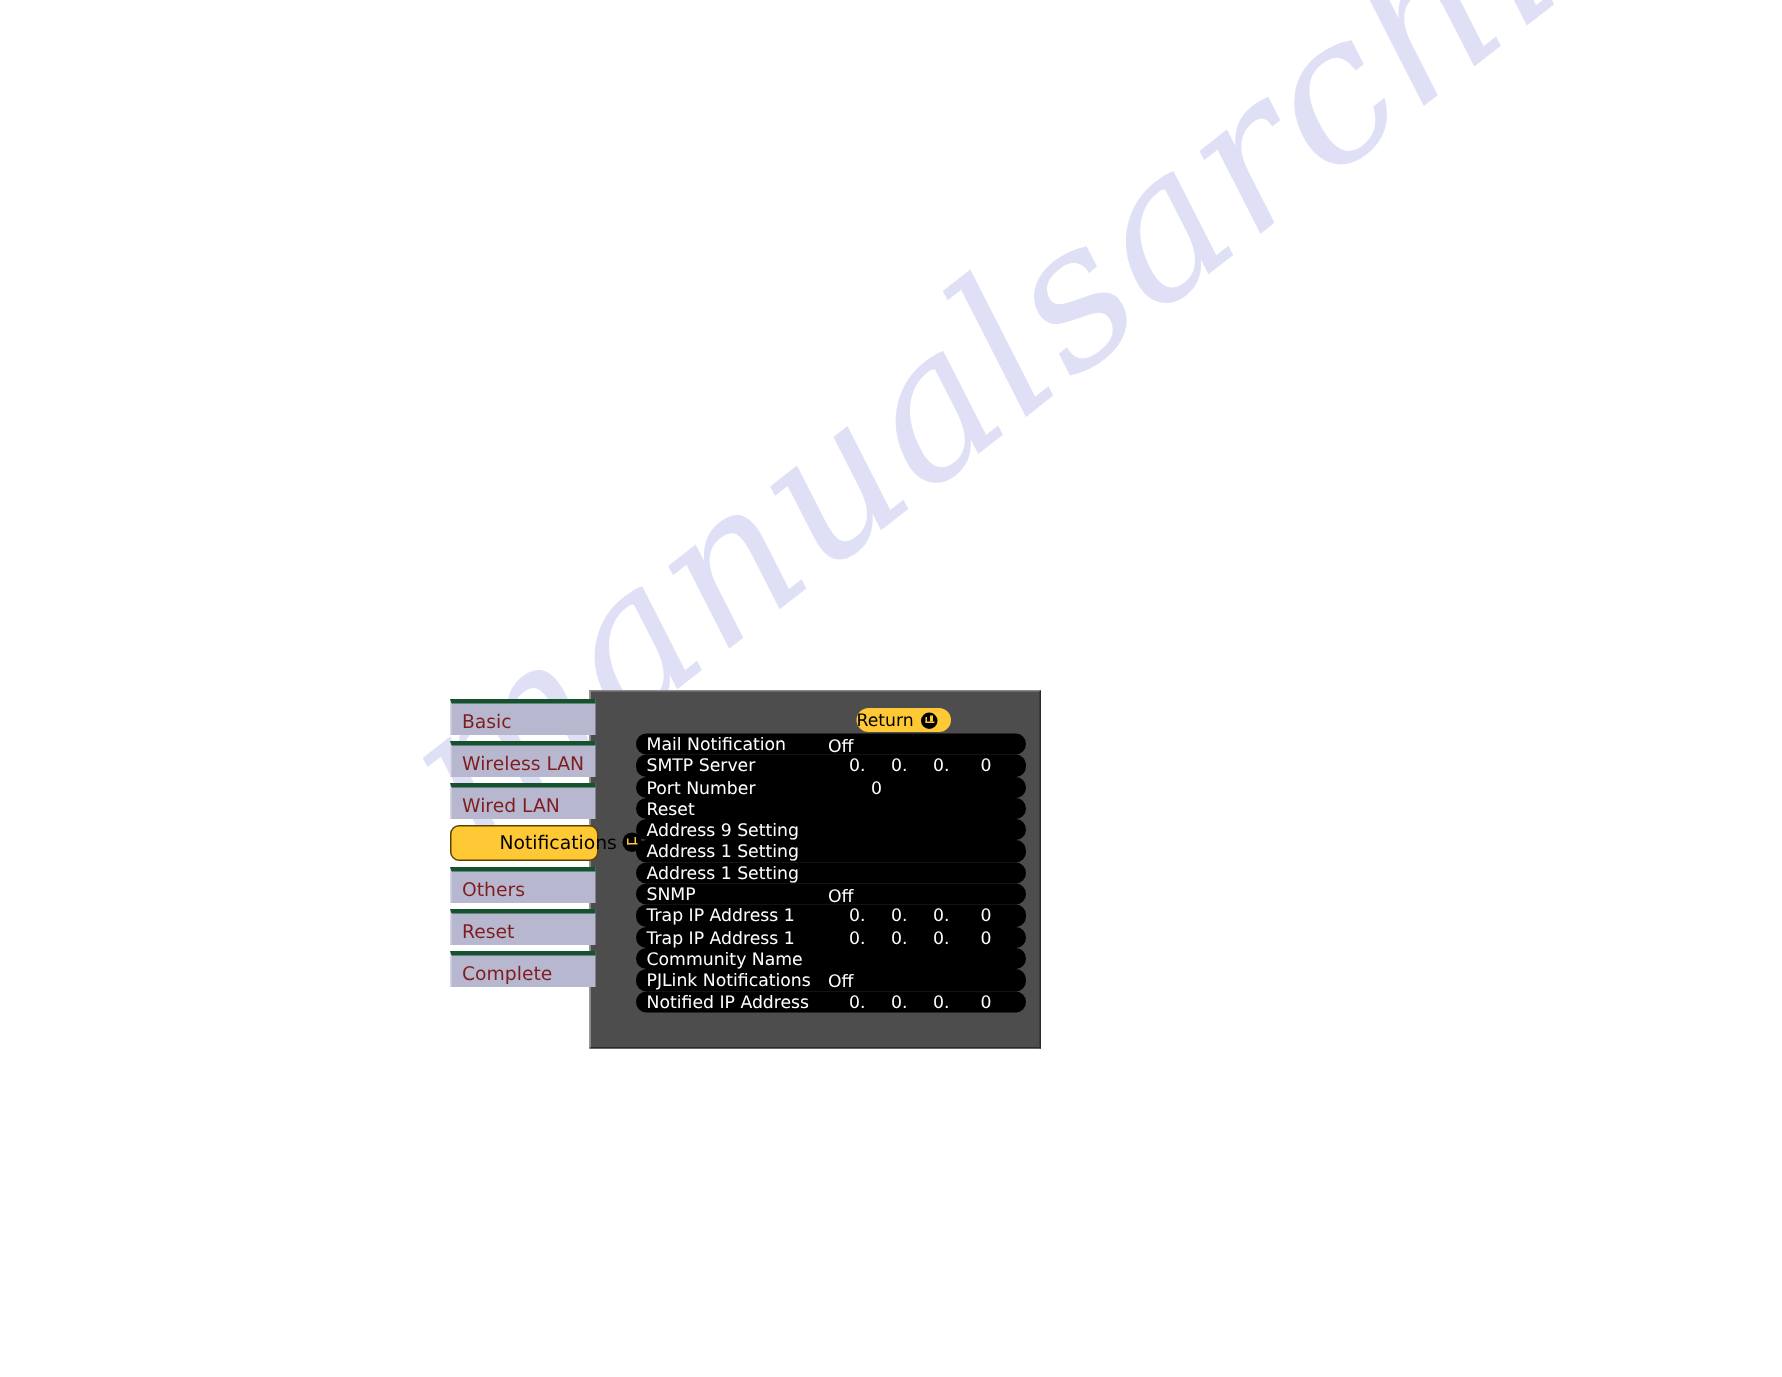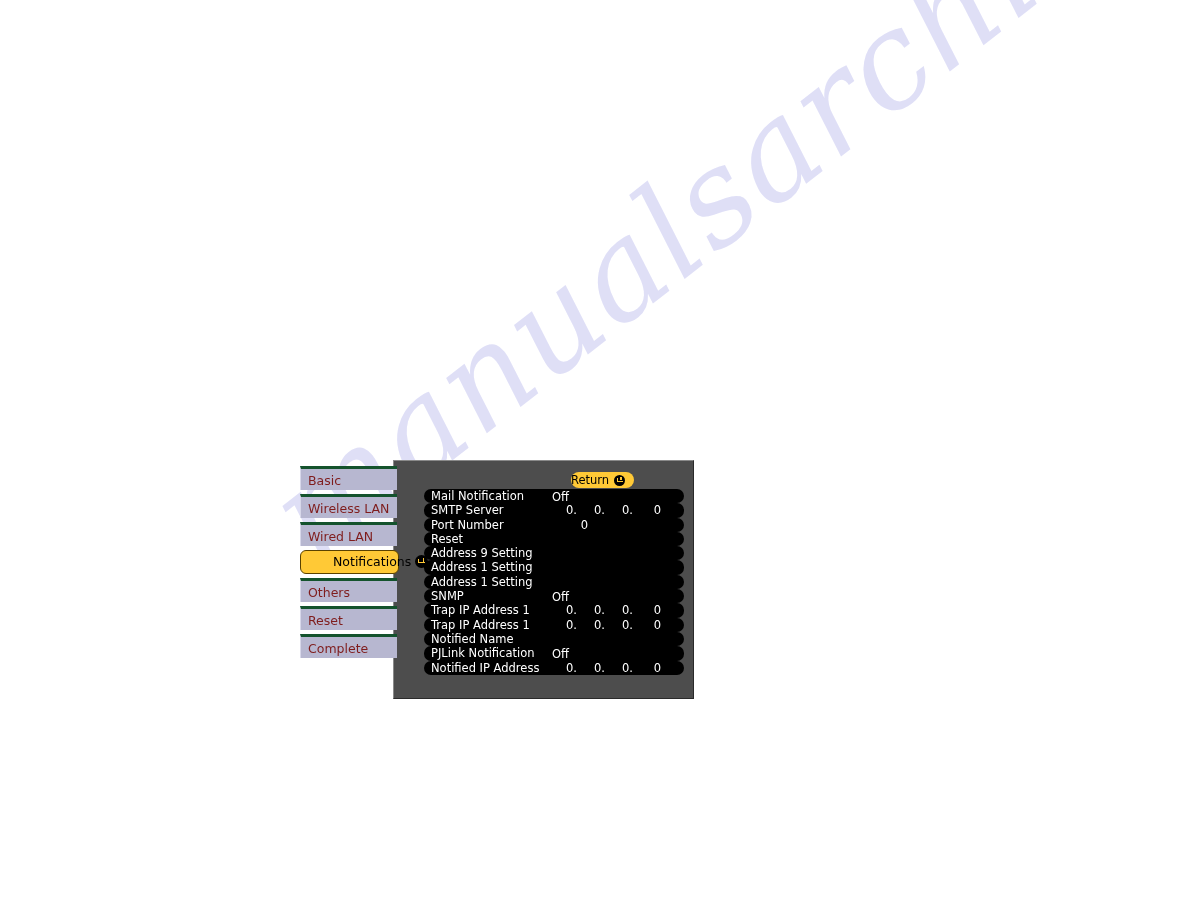--- a/index.html
+++ b/index.html
@@ -249,24 +249,24 @@
           <span class="val-num oct3">0</span>
         </div>
         <div class="item-row">
           <span class="label">Trap IP Address 1</span>
           <span class="val-num oct0">0.</span>
           <span class="val-num oct1">0.</span>
           <span class="val-num oct2">0.</span>
           <span class="val-num oct3">0</span>
         </div>
         <div class="item-row">
-          <span class="label">Notified Name</span>
-        </div>
-        <div class="item-row">
-          <span class="label">PJLink Notification</span>
+          <span class="label">Community Name</span>
+        </div>
+        <div class="item-row">
+          <span class="label">PJLink Notifications</span>
           <span class="val-text">Off</span>
         </div>
         <div class="item-row">
           <span class="label">Notified IP Address</span>
           <span class="val-num oct0">0.</span>
           <span class="val-num oct1">0.</span>
           <span class="val-num oct2">0.</span>
           <span class="val-num oct3">0</span>
         </div>
       </div>

